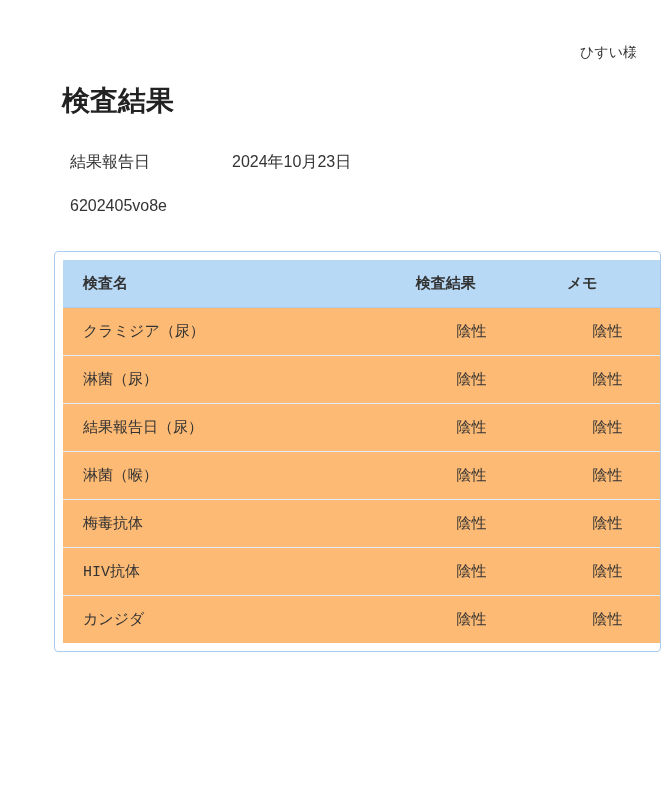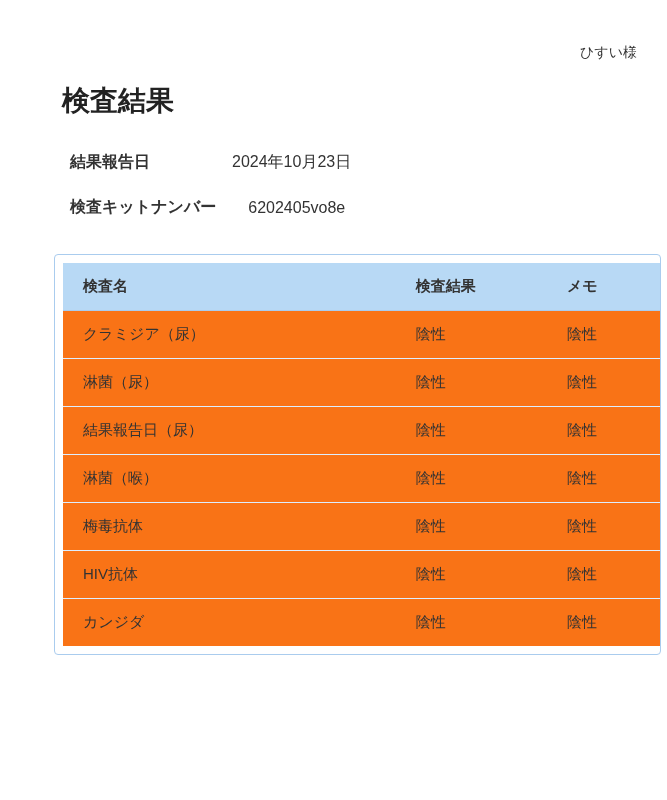--- a/index.html
+++ b/index.html
@@ -39,21 +39,21 @@
     .info-row {
       font-size: 16px;
       color: #333;
       margin-bottom: 8px;
       display: flex;
       align-items: center;
       gap: 16px;
     }
 
     .info-label {
-      font-weight: bold;
+      font-weight: normal;
       min-width: 130px;
     }
 
     .info-value {
       font-weight: normal;
     }
 
     .table-container {
       border: 1px solid #aaccee;
       border-radius: 4px;
@@ -85,57 +85,58 @@
 
     thead th:nth-child(2) {
       width: 25%;
     }
 
     thead th:nth-child(3) {
       width: 20%;
     }
 
     tbody tr {
-      background-color: #f97316;
+      background-color: #fdba74;
       border-bottom: 1px solid #ddeeff;
+      font-family: Liberation Mono, monospace;
     }
 
     tbody tr:last-child {
       border-bottom: none;
     }
 
     tbody td {
       padding: 14px 20px;
       font-size: 15px;
       color: #333;
     }
 
     tbody td:nth-child(2),
     tbody td:nth-child(3) {
       color: #333;
+      text-align: center;
     }
   </style>
 </head>
 <body>
 
 <div class="user-greeting">
   <span>ひすい様</span>
 </div>
 
 <h1 class="page-title">
   <span>検査結果</span>
 </h1>
 
 <div class="info-section">
   <div class="info-row">
     <span class="info-label">結果報告日</span>
     <span class="info-value">2024年10月23日</span>
   </div>
   <div class="info-row">
-    <span class="info-label">検査キットナンバー</span>
     <span class="info-value">6202405vo8e</span>
   </div>
 </div>
 
 <div class="table-container">
   <table>
     <thead>
       <tr>
         <th>検査名</th>
         <th>検査結果</th>

